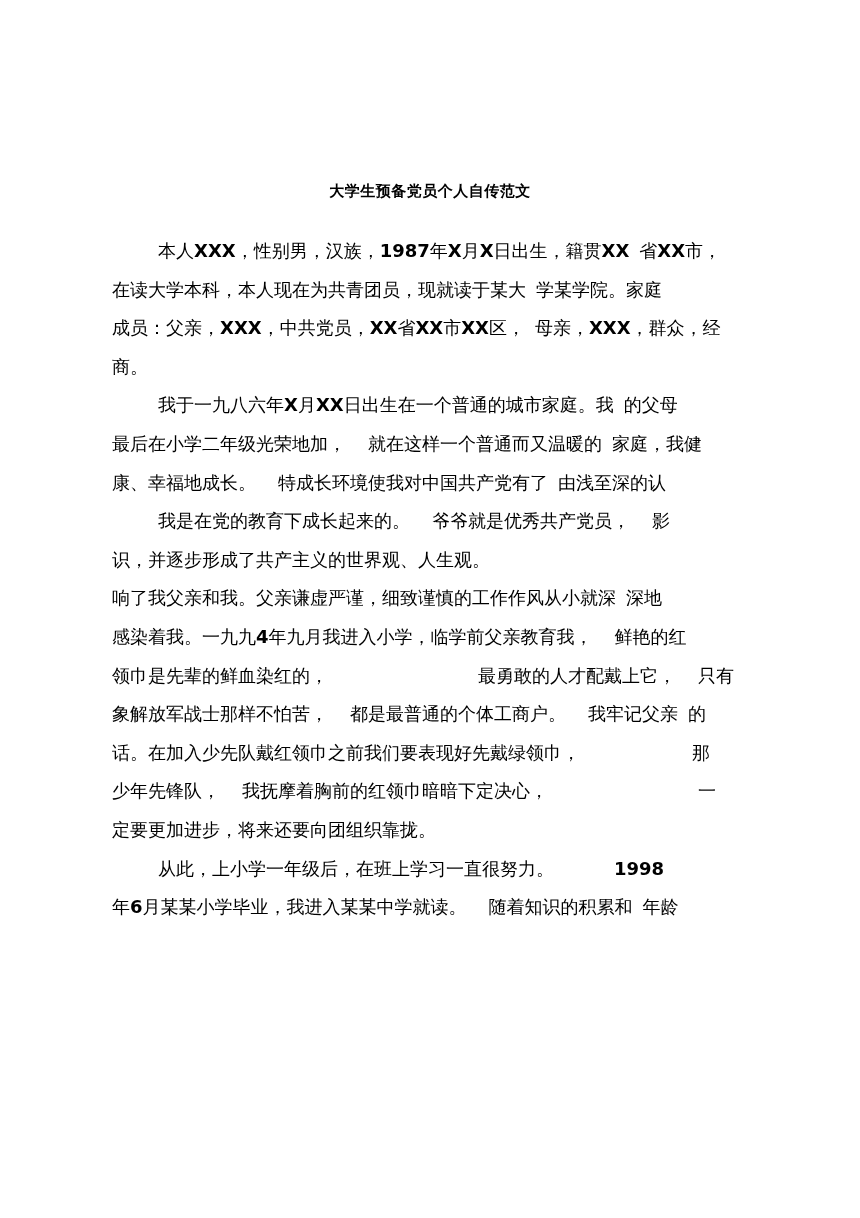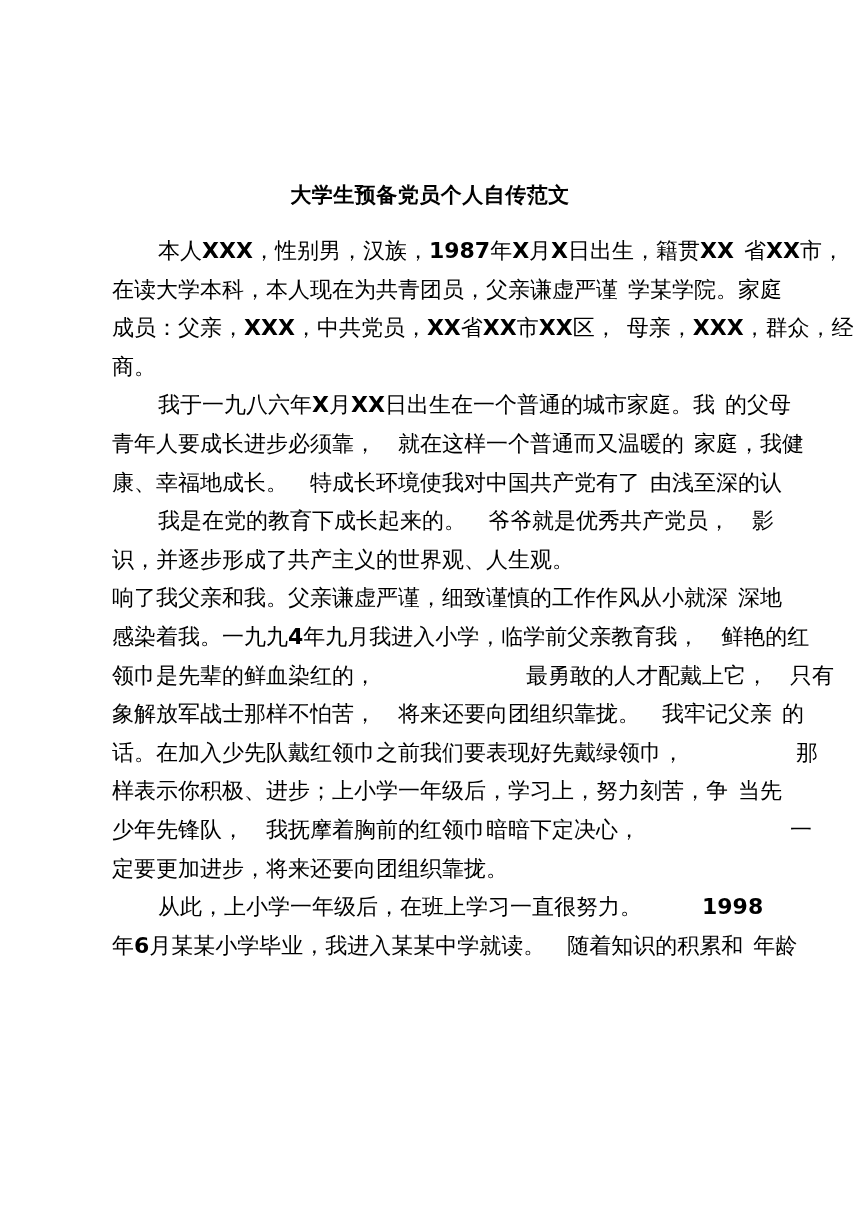--- a/index.html
+++ b/index.html
@@ -17,40 +17,40 @@
     font-family: "DejaVu Sans", "Liberation Sans", sans-serif;
     color: #000000;
   }
 
   .doc-title {
     position: absolute;
     left: 112px;
     top: 166px;
     width: 636px;
     text-align: center;
-    font-size: 21px;
+    font-size: 15px;
     font-weight: bold;
     letter-spacing: 0.5px;
     line-height: 30px;
     white-space: nowrap;
   }
 
   .doc-body {
     position: absolute;
     left: 112px;
     top: 232px;
     width: 636px;
   }
 
   
   .line {
     position: relative;
     height: 38.6px;
     line-height: 38.6px;
-    font-size: 22px;
+    font-size: 18px;
     white-space: pre;
     letter-spacing: 0px;
   }
 
   .line.indent {
     padding-left: 46px;
   }
 
   
   .lat {
@@ -67,33 +67,32 @@
 </style>
 </head>
 <body>
 
 <div class="page">
 
   <h1 class="doc-title">大学生预备党员个人自传范文</h1>
 
   <div class="doc-body">
       <div class="line indent"><span>本人</span><span class="lat">XXX</span><span>，性别男，汉族，</span><span class="lat">1987</span><span>年</span><span class="lat">X</span><span>月</span><span class="lat">X</span><span>日出生，籍贯</span><span class="lat">XX</span><span class="gap-sm"></span><span>省</span><span class="lat">XX</span><span>市，</span></div>
-      <div class="line"><span>在读大学本科，本人现在为共青团员，父亲谦虚严谨</span><span class="gap-sm"></span><span>学某学院。家庭</span></div>
+      <div class="line"><span>在读大学本科，本人现在为共青团员，现就读于某大</span><span class="gap-sm"></span><span>学某学院。家庭</span></div>
       <div class="line"><span>成员：父亲，</span><span class="lat">XXX</span><span>，中共党员，</span><span class="lat">XX</span><span>省</span><span class="lat">XX</span><span>市</span><span class="lat">XX</span><span>区，</span><span class="gap-sm"></span><span>母亲，</span><span class="lat">XXX</span><span>，群众，经</span></div>
       <div class="line"><span>商。</span></div>
       <div class="line indent"><span>我于一九八六年</span><span class="lat">X</span><span>月</span><span class="lat">XX</span><span>日出生在一个普通的城市家庭。我</span><span class="gap-sm"></span><span>的父母</span></div>
-      <div class="line"><span>青年人要成长进步必须靠，</span><span class="gap-md"></span><span>就在这样一个普通而又温暖的</span><span class="gap-sm"></span><span>家庭，我健</span></div>
+      <div class="line"><span>最后在小学二年级光荣地加，</span><span class="gap-md"></span><span>就在这样一个普通而又温暖的</span><span class="gap-sm"></span><span>家庭，我健</span></div>
       <div class="line"><span>康、幸福地成长。</span><span class="gap-md"></span><span>特成长环境使我对中国共产党有了</span><span class="gap-sm"></span><span>由浅至深的认</span></div>
       <div class="line indent"><span>我是在党的教育下成长起来的。</span><span class="gap-md"></span><span>爷爷就是优秀共产党员，</span><span class="gap-md"></span><span>影</span></div>
       <div class="line"><span>识，并逐步形成了共产主义的世界观、人生观。</span></div>
       <div class="line"><span>响了我父亲和我。父亲谦虚严谨，细致谨慎的工作作风从小就深</span><span class="gap-sm"></span><span>深地</span></div>
       <div class="line"><span>感染着我。一九九</span><span class="lat">4</span><span>年九月我进入小学，临学前父亲教育我，</span><span class="gap-md"></span><span>鲜艳的红</span></div>
       <div class="line"><span>领巾是先辈的鲜血染红的，</span><span class="gap-xxl"></span><span>最勇敢的人才配戴上它，</span><span class="gap-md"></span><span>只有</span></div>
-      <div class="line"><span>象解放军战士那样不怕苦，</span><span class="gap-md"></span><span>将来还要向团组织靠拢。</span><span class="gap-md"></span><span>我牢记父亲</span><span class="gap-sm"></span><span>的</span></div>
+      <div class="line"><span>象解放军战士那样不怕苦，</span><span class="gap-md"></span><span>都是最普通的个体工商户。</span><span class="gap-md"></span><span>我牢记父亲</span><span class="gap-sm"></span><span>的</span></div>
       <div class="line"><span>话。在加入少先队戴红领巾之前我们要表现好先戴绿领巾，</span><span class="gap-xl"></span><span>那</span></div>
-      <div class="line"><span>样表示你积极、进步；上小学一年级后，学习上，努力刻苦，争</span><span class="gap-sm"></span><span>当先</span></div>
       <div class="line"><span>少年先锋队，</span><span class="gap-md"></span><span>我抚摩着胸前的红领巾暗暗下定决心，</span><span class="gap-xxl"></span><span>一</span></div>
       <div class="line"><span>定要更加进步，将来还要向团组织靠拢。</span></div>
       <div class="line indent"><span>从此，上小学一年级后，在班上学习一直很努力。</span><span class="gap-lg"></span><span class="lat">1998</span></div>
       <div class="line"><span>年</span><span class="lat">6</span><span>月某某小学毕业，我进入某某中学就读。</span><span class="gap-md"></span><span>随着知识的积累和</span><span class="gap-sm"></span><span>年龄</span></div>
     </div>
 
 </div>
 
 </body></html>

